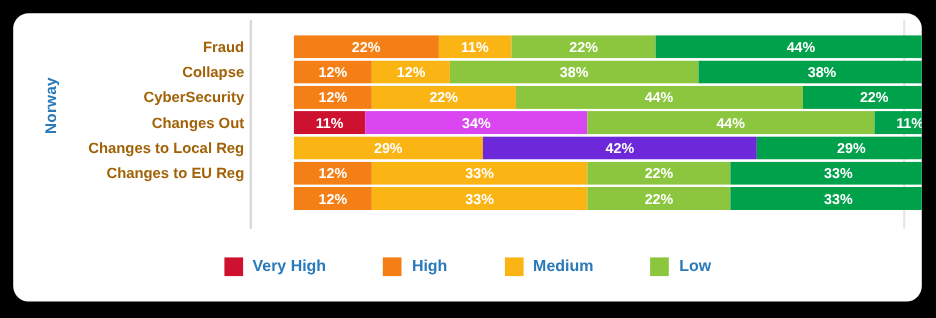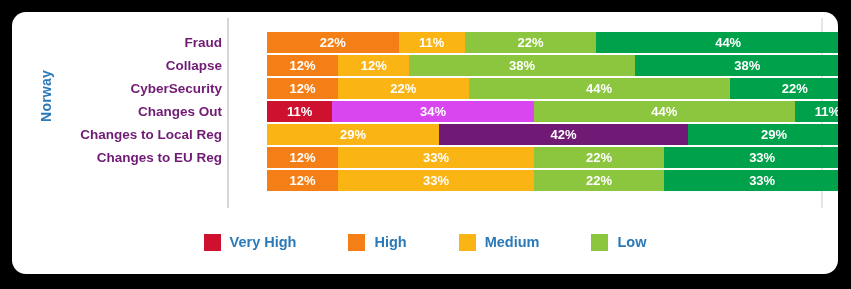--- a/index.html
+++ b/index.html
@@ -64,21 +64,21 @@
     left: 28px;
     top: 20px;
     width: 182px;
     height: 170px;
   }
   .cat-label {
     height: 21px;
     line-height: 21px;
     margin-bottom: 2px;
     text-align: right;
-    color: #701a75;
+    color: #a16207;
     font-size: 13.5px;
     font-weight: 600;
     white-space: nowrap;
     overflow: hidden;
   }
 
   
   #axis-line {
     position: absolute;
     left: 215px;
@@ -196,21 +196,21 @@
             <div class="seg" style="background: rgb(0, 161, 75); width: 22%;">22%</div>
           </div>
           <div class="bar-row">
             <div class="seg" style="background: rgb(207, 17, 48); width: 11%;">11%</div>
             <div class="seg" style="background: #d946ef; width: 34%;">34%</div>
             <div class="seg" style="background: rgb(140, 198, 62); width: 44%;">44%</div>
             <div class="seg" style="background: rgb(0, 161, 75); width: 11%;">11%</div>
           </div>
           <div class="bar-row">
             <div class="seg" style="background: rgb(250, 180, 20); width: 29%;">29%</div>
-            <div class="seg" style="background: #701a75; width: 42%;">42%</div>
+            <div class="seg" style="background: #6d28d9; width: 42%;">42%</div>
             <div class="seg" style="background: rgb(0, 161, 75); width: 29%;">29%</div>
           </div>
           <div class="bar-row">
             <div class="seg" style="background: rgb(245, 127, 23); width: 12%;">12%</div>
             <div class="seg" style="background: rgb(250, 180, 20); width: 33%;">33%</div>
             <div class="seg" style="background: rgb(140, 198, 62); width: 22%;">22%</div>
             <div class="seg" style="background: rgb(0, 161, 75); width: 33%;">33%</div>
           </div>
           <div class="bar-row">
             <div class="seg" style="background: rgb(245, 127, 23); width: 12%;">12%</div>

